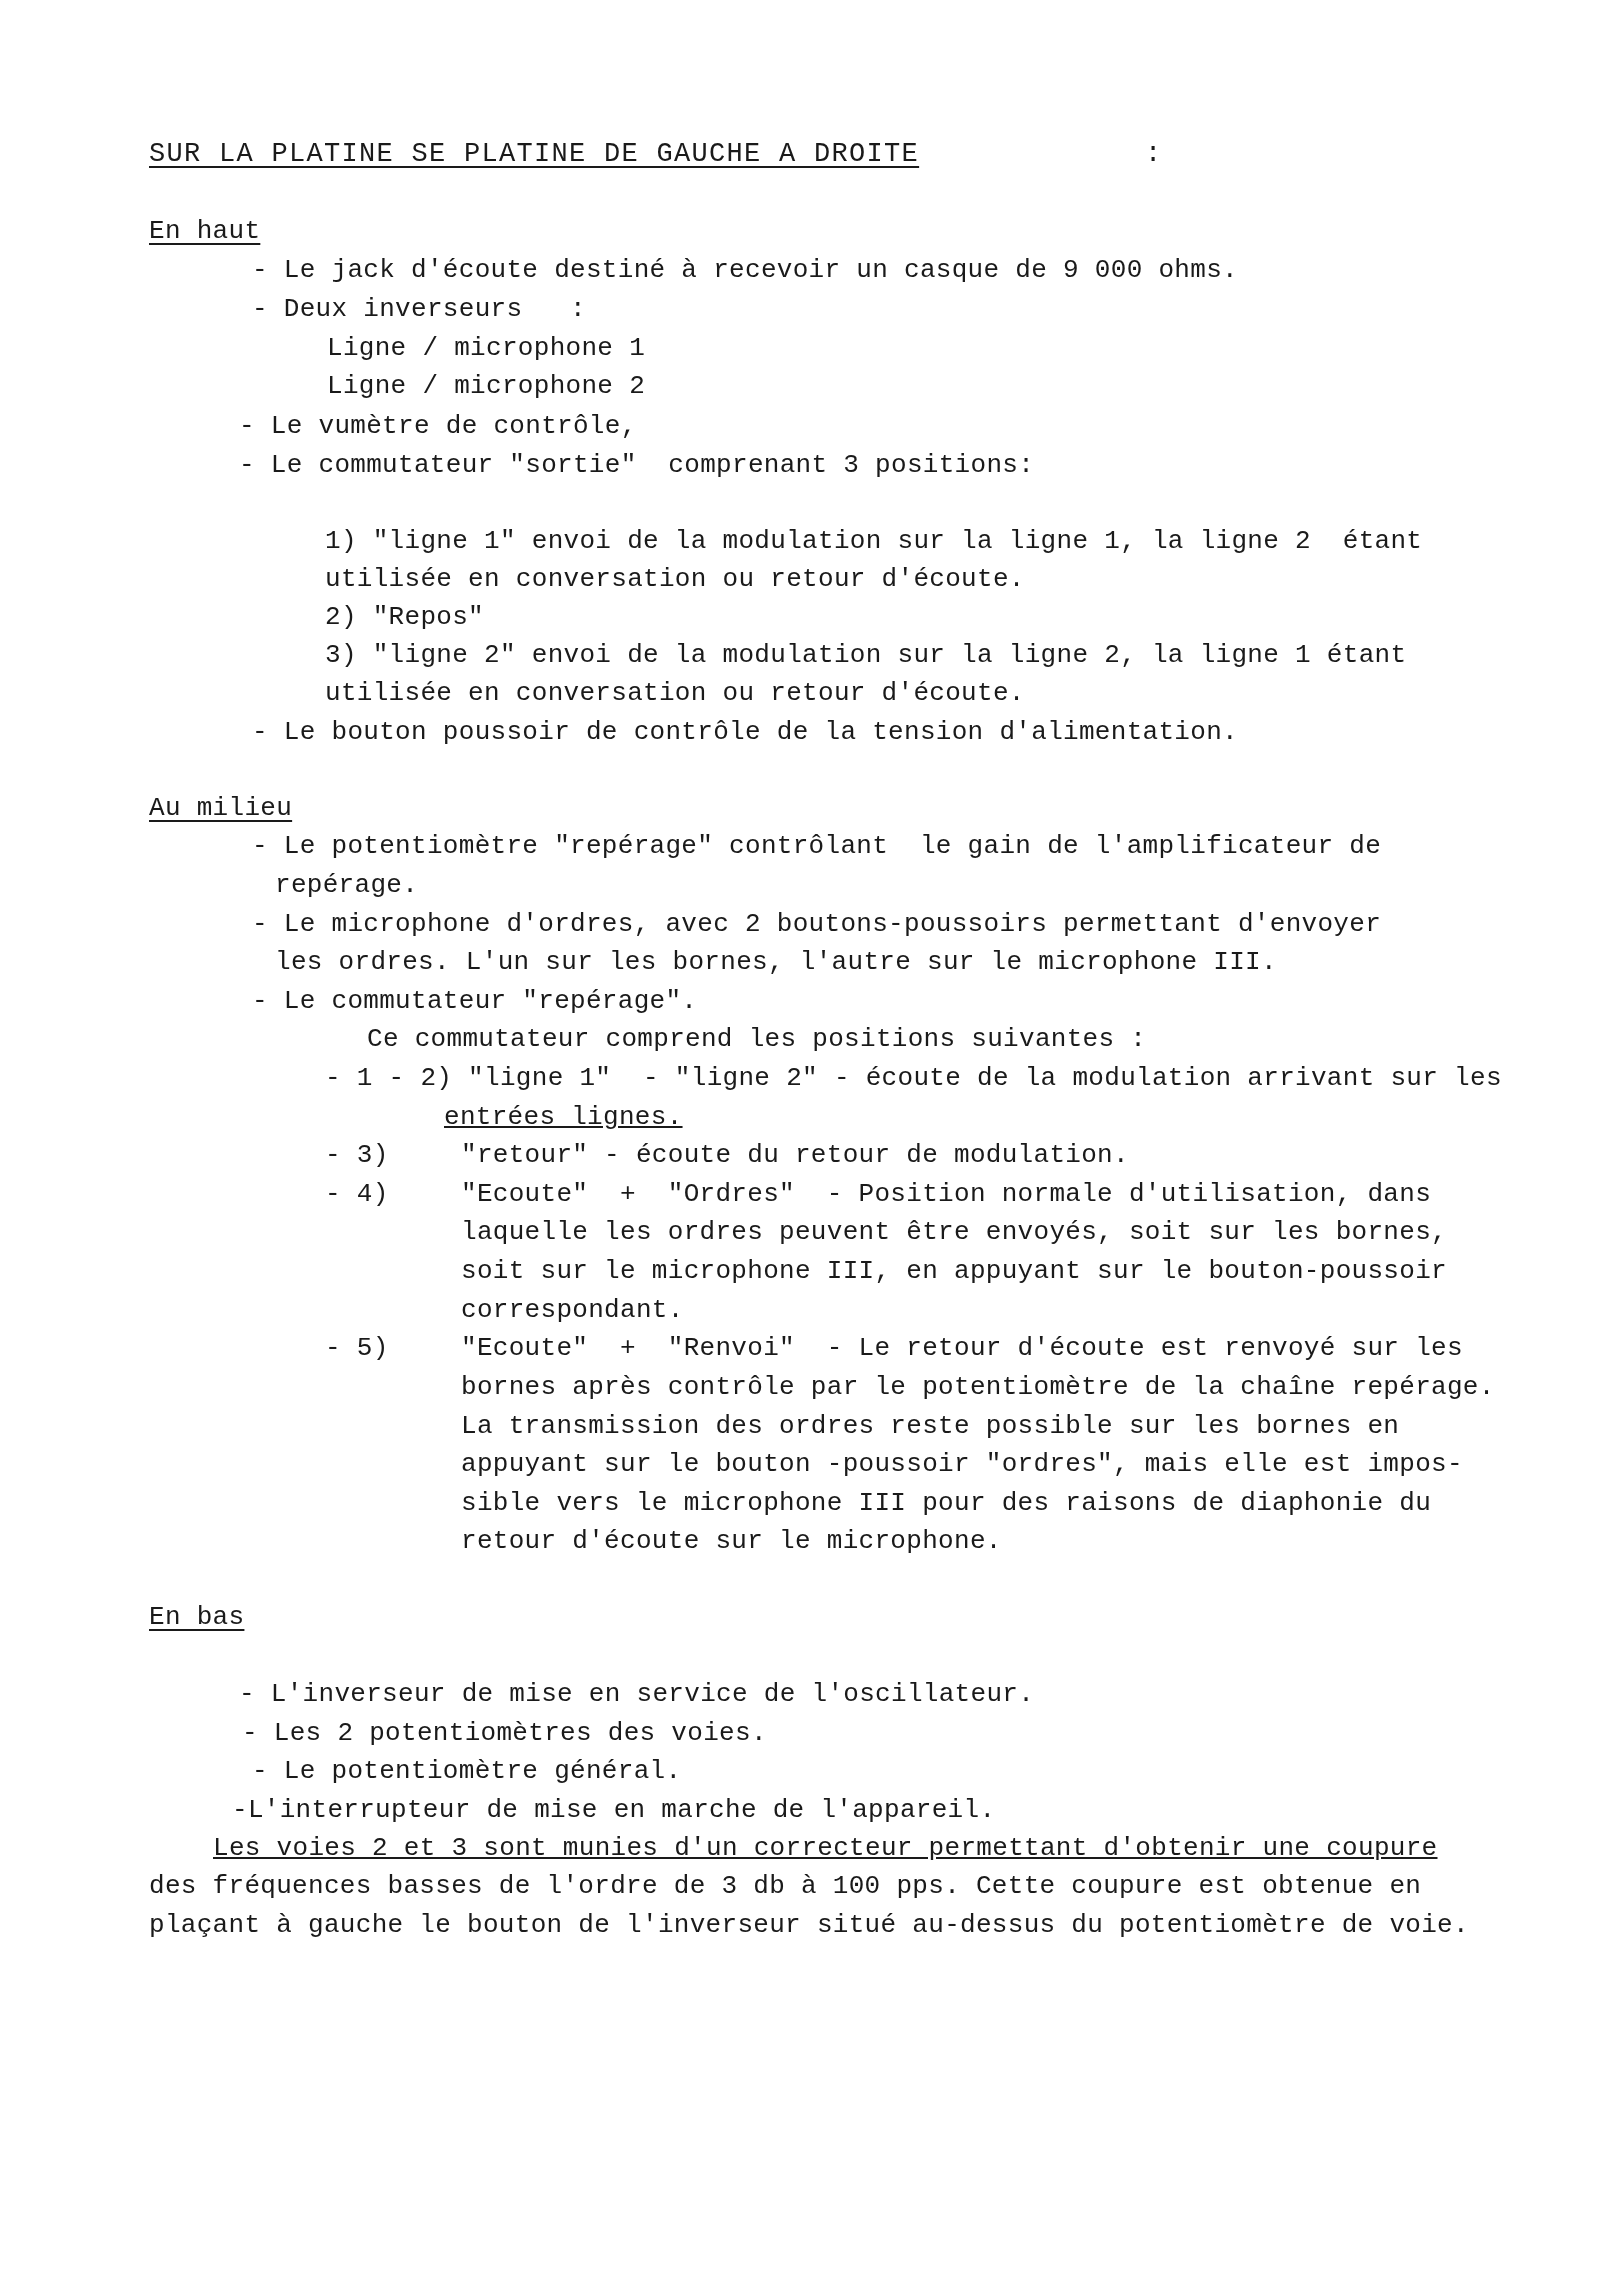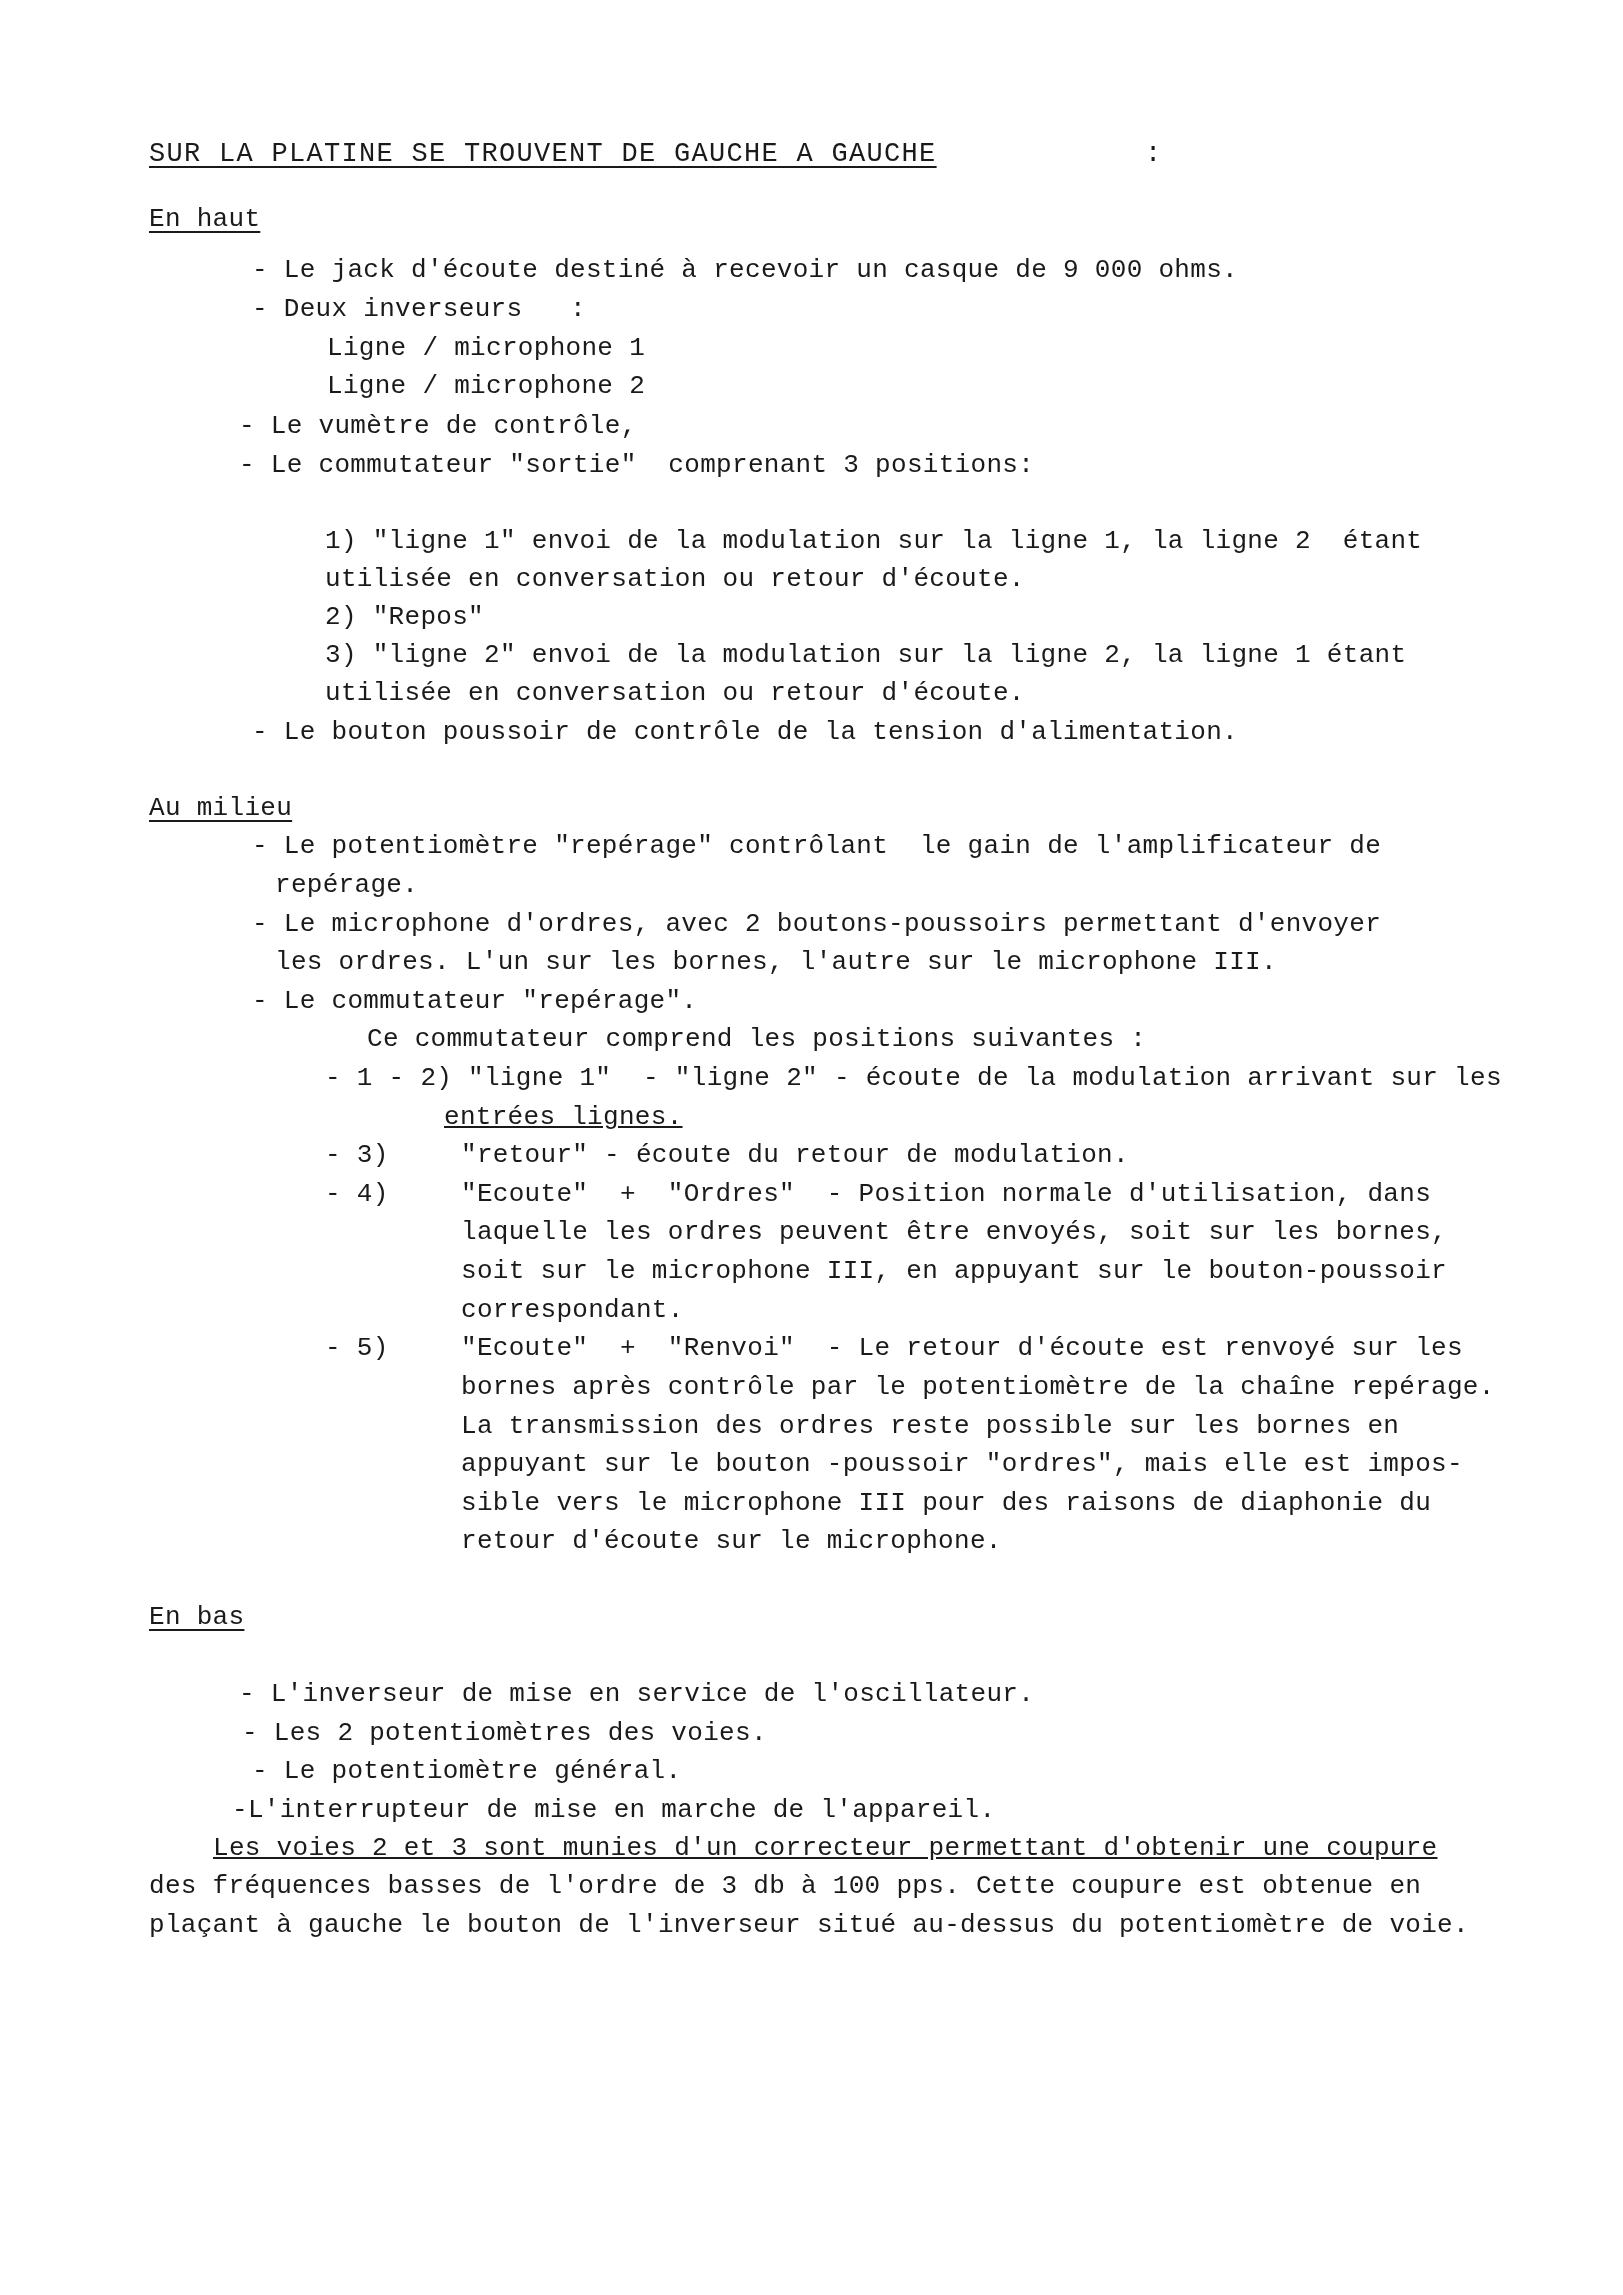--- a/index.html
+++ b/index.html
@@ -6,24 +6,24 @@
   body { width: 1624px; height: 2295px; position: relative; overflow: hidden;
          font-family: "Liberation Mono", "DejaVu Sans Mono", monospace; color: #1a1a1a; }
   .line { position: absolute; white-space: pre; font-size: 26px; line-height: 31px; letter-spacing: 0.3px; }
   .u { text-decoration: underline; text-decoration-thickness: 2px; text-underline-offset: 5.2px; }
   .title { font-size: 27px; letter-spacing: 1.3px; }
 </style>
 </head>
 <body>
 
 <div>
-  <span class="line title u" style="left:149px;top:139px;">SUR LA PLATINE SE TROUVENT DE GAUCHE A GAUCHE</span>
+  <span class="line title u" style="left:149px;top:139px;">SUR LA PLATINE SE PLATINE DE GAUCHE A DROITE</span>
   <span class="line title" style="left:1145px;top:139px;">:</span>
 
-  <span class="line u" style="left:149px;top:204px;text-align:center;">En haut</span>
+  <span class="line u" style="left:149px;top:216px;text-align:center;">En haut</span>
   <span class="line" style="left:252px;top:255px;">- Le jack d'écoute destiné à recevoir un casque de 9 000 ohms.</span>
   <span class="line" style="left:252px;top:294px;">- Deux inverseurs   :</span>
   <span class="line" style="left:327px;top:333px;">Ligne / microphone 1</span>
   <span class="line" style="left:327px;top:371px;">Ligne / microphone 2</span>
   <span class="line" style="left:239px;top:411px;">- Le vumètre de contrôle,</span>
   <span class="line" style="left:239px;top:450px;">- Le commutateur "sortie"  comprenant 3 positions:</span>
   <span class="line" style="left:325px;top:526px;">1) "ligne 1" envoi de la modulation sur la ligne 1, la ligne 2  étant</span>
   <span class="line" style="left:325px;top:564px;">utilisée en conversation ou retour d'écoute.</span>
   <span class="line" style="left:325px;top:602px;">2) "Repos"</span>
   <span class="line" style="left:325px;top:640px;">3) "ligne 2" envoi de la modulation sur la ligne 2, la ligne 1 étant</span>

